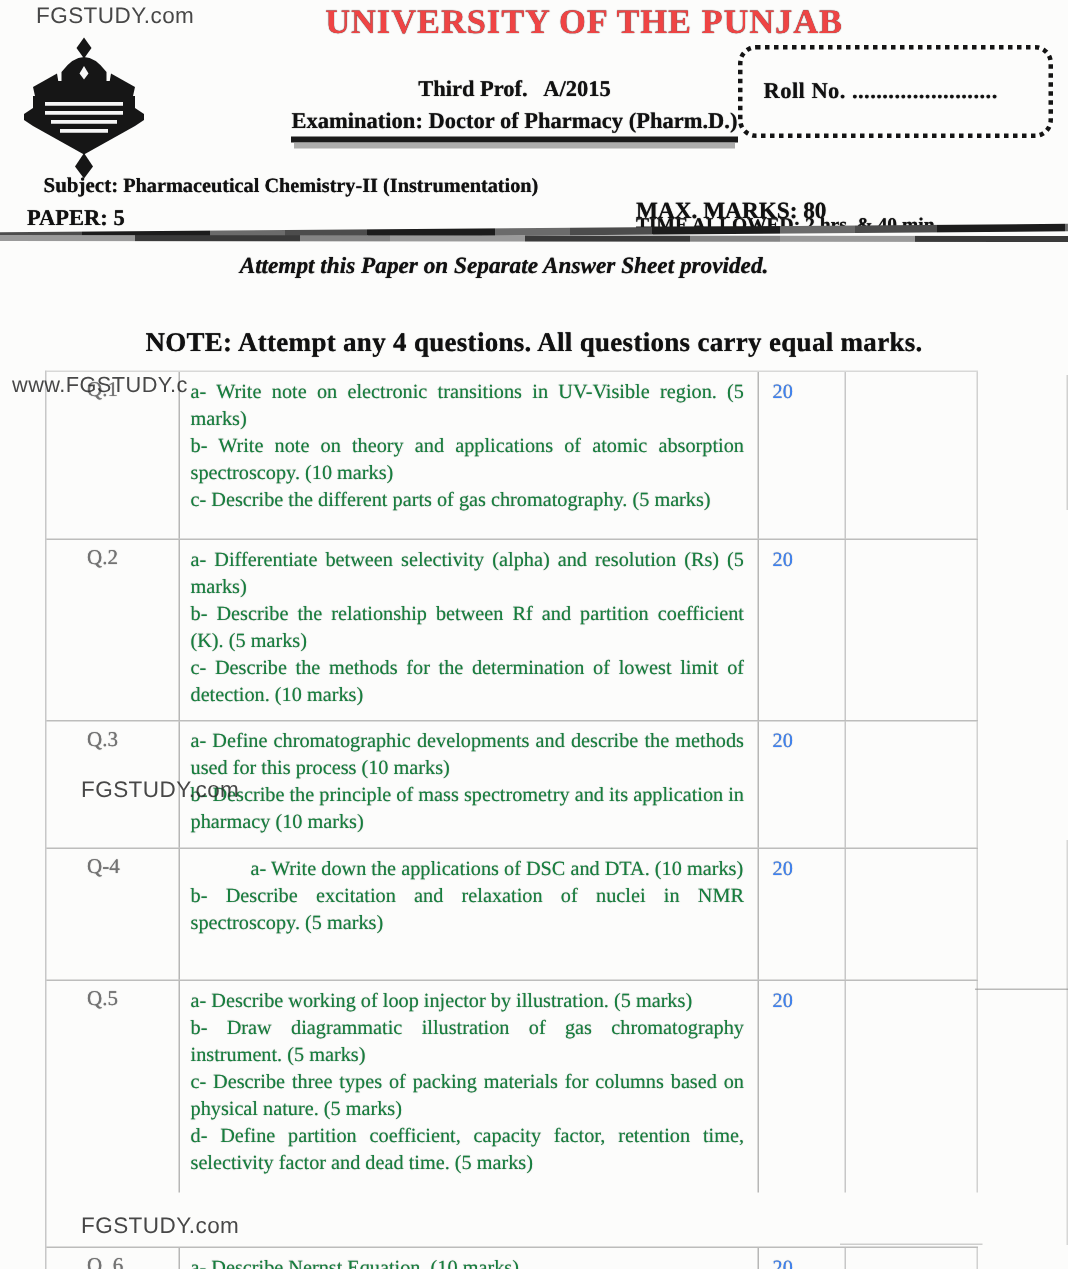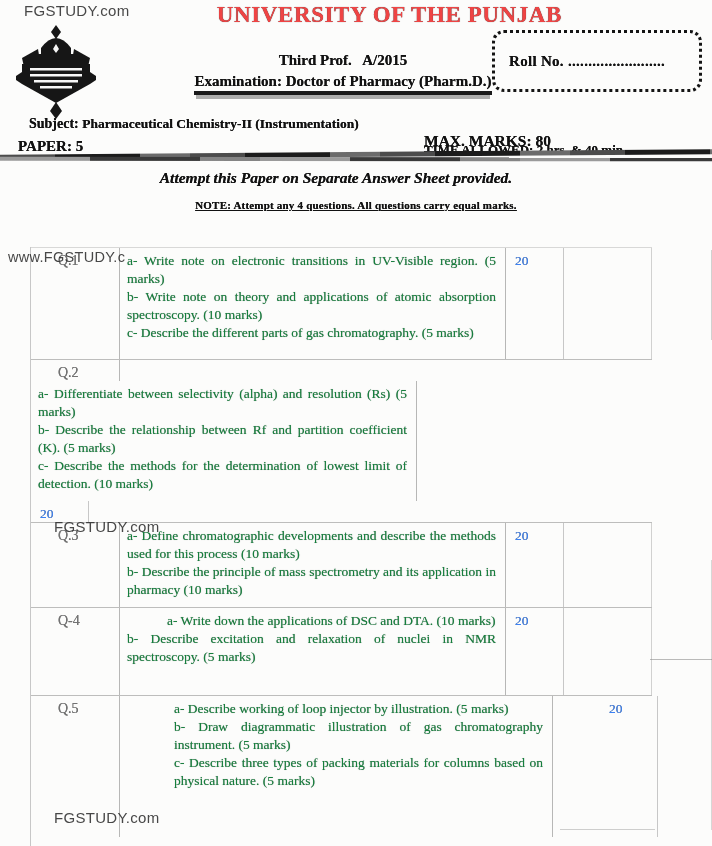--- a/index.html
+++ b/index.html
@@ -85,24 +85,23 @@
     position:absolute; left:0; top:7px; width:712px; height:4px;
     background:repeating-linear-gradient(90deg,#9a9a9a 0 90px,#3a3a3a 90px 200px,#848484 200px 260px);
     transform:rotate(.5deg);
   }
   .attempt-note {
     left:0; top:169px; width:672px; text-align:center;
     font-weight:bold; font-style:italic; font-size:15.5px;
     text-shadow:0 0 .6px #222;
   }
   .note-line {
-    left:0; top:199px; width:712px; text-align:center;
-    font-weight:bold; font-size:11px; letter-spacing:.2px;
+    left:0; top:218px; width:712px; text-align:center;
+    font-weight:bold; font-size:18px; letter-spacing:.2px;
     text-shadow:0 0 .5px #222;
-    text-decoration:underline;
   }
 
   
   .qtable {
     left:30px; top:247px; width:622px;
     border-left:1px solid rgba(135,135,135,.45);
     z-index:2;
   }
   .q-row {
     display:flex;
@@ -133,24 +132,24 @@
     padding:5px 0 0 9px;
     font-size:13.5px; color:#3b82f6;
     border-right:1px solid rgba(135,135,135,.45);
     text-shadow:0 0 .6px rgba(70,70,70,.8);
   }
   .q-extra {
     width:88px; flex:none;
     border-right:1px solid rgba(145,145,145,.4);
   }
   .q-row:nth-child(1) { min-height:112px; }
-  .q-row:nth-child(2) { min-height:107px;flex-direction:column; }
+  .q-row:nth-child(2) { min-height:107px; }
   .q-row:nth-child(3) { min-height:76px;  }
   .q-row:nth-child(4) { min-height:88px;justify-content:space-between;  }
-  .q-row:nth-child(5) { min-height:142px;gap:47px; }
+  .q-row:nth-child(5) { min-height:142px; }
   .q-row:nth-child(6) { min-height:52px;  }
 
   
   .artifact { background:rgba(120,120,120,.5); z-index:1; }
   .art-h1 { left:650px; top:659px; width:62px; height:1px; }
   .art-h2 { left:560px; top:829px; width:95px; height:1px; background:rgba(120,120,120,.35); }
   .art-v1 { left:711px; top:250px; width:1px; height:90px;  background:rgba(130,130,130,.35); }
   .art-v2 { left:711px; top:560px; width:1px; height:270px; background:rgba(130,130,130,.3); }
 </style>
 </head>
@@ -255,20 +254,21 @@
     <div class="q-marks">20</div>
     <div class="q-extra"></div>
   </div>
 
   <div class="q-row">
     <div class="q-num">Q.5</div>
     <div class="q-text">
           <div class="q-part">a- Describe working of loop injector by illustration. (5 marks)</div>
           <div class="q-part">b- Draw diagrammatic illustration of gas chromatography instrument. (5 marks)</div>
           <div class="q-part">c- Describe three types of packing materials for columns based on physical nature. (5 marks)</div>
+          <div class="q-part">d- Define partition coefficient, capacity factor, retention time, selectivity factor and dead time. (5 marks)</div>
         </div>
     <div class="q-marks">20</div>
     <div class="q-extra"></div>
   </div>
 
   <div class="q-row">
     <div class="q-num">Q. 6</div>
     <div class="q-text">
           <div class="q-part">a- Describe Nernst Equation. (10 marks)</div>
           <div class="q-part">b- Describe polarography and its applications. (10 marks)</div>

